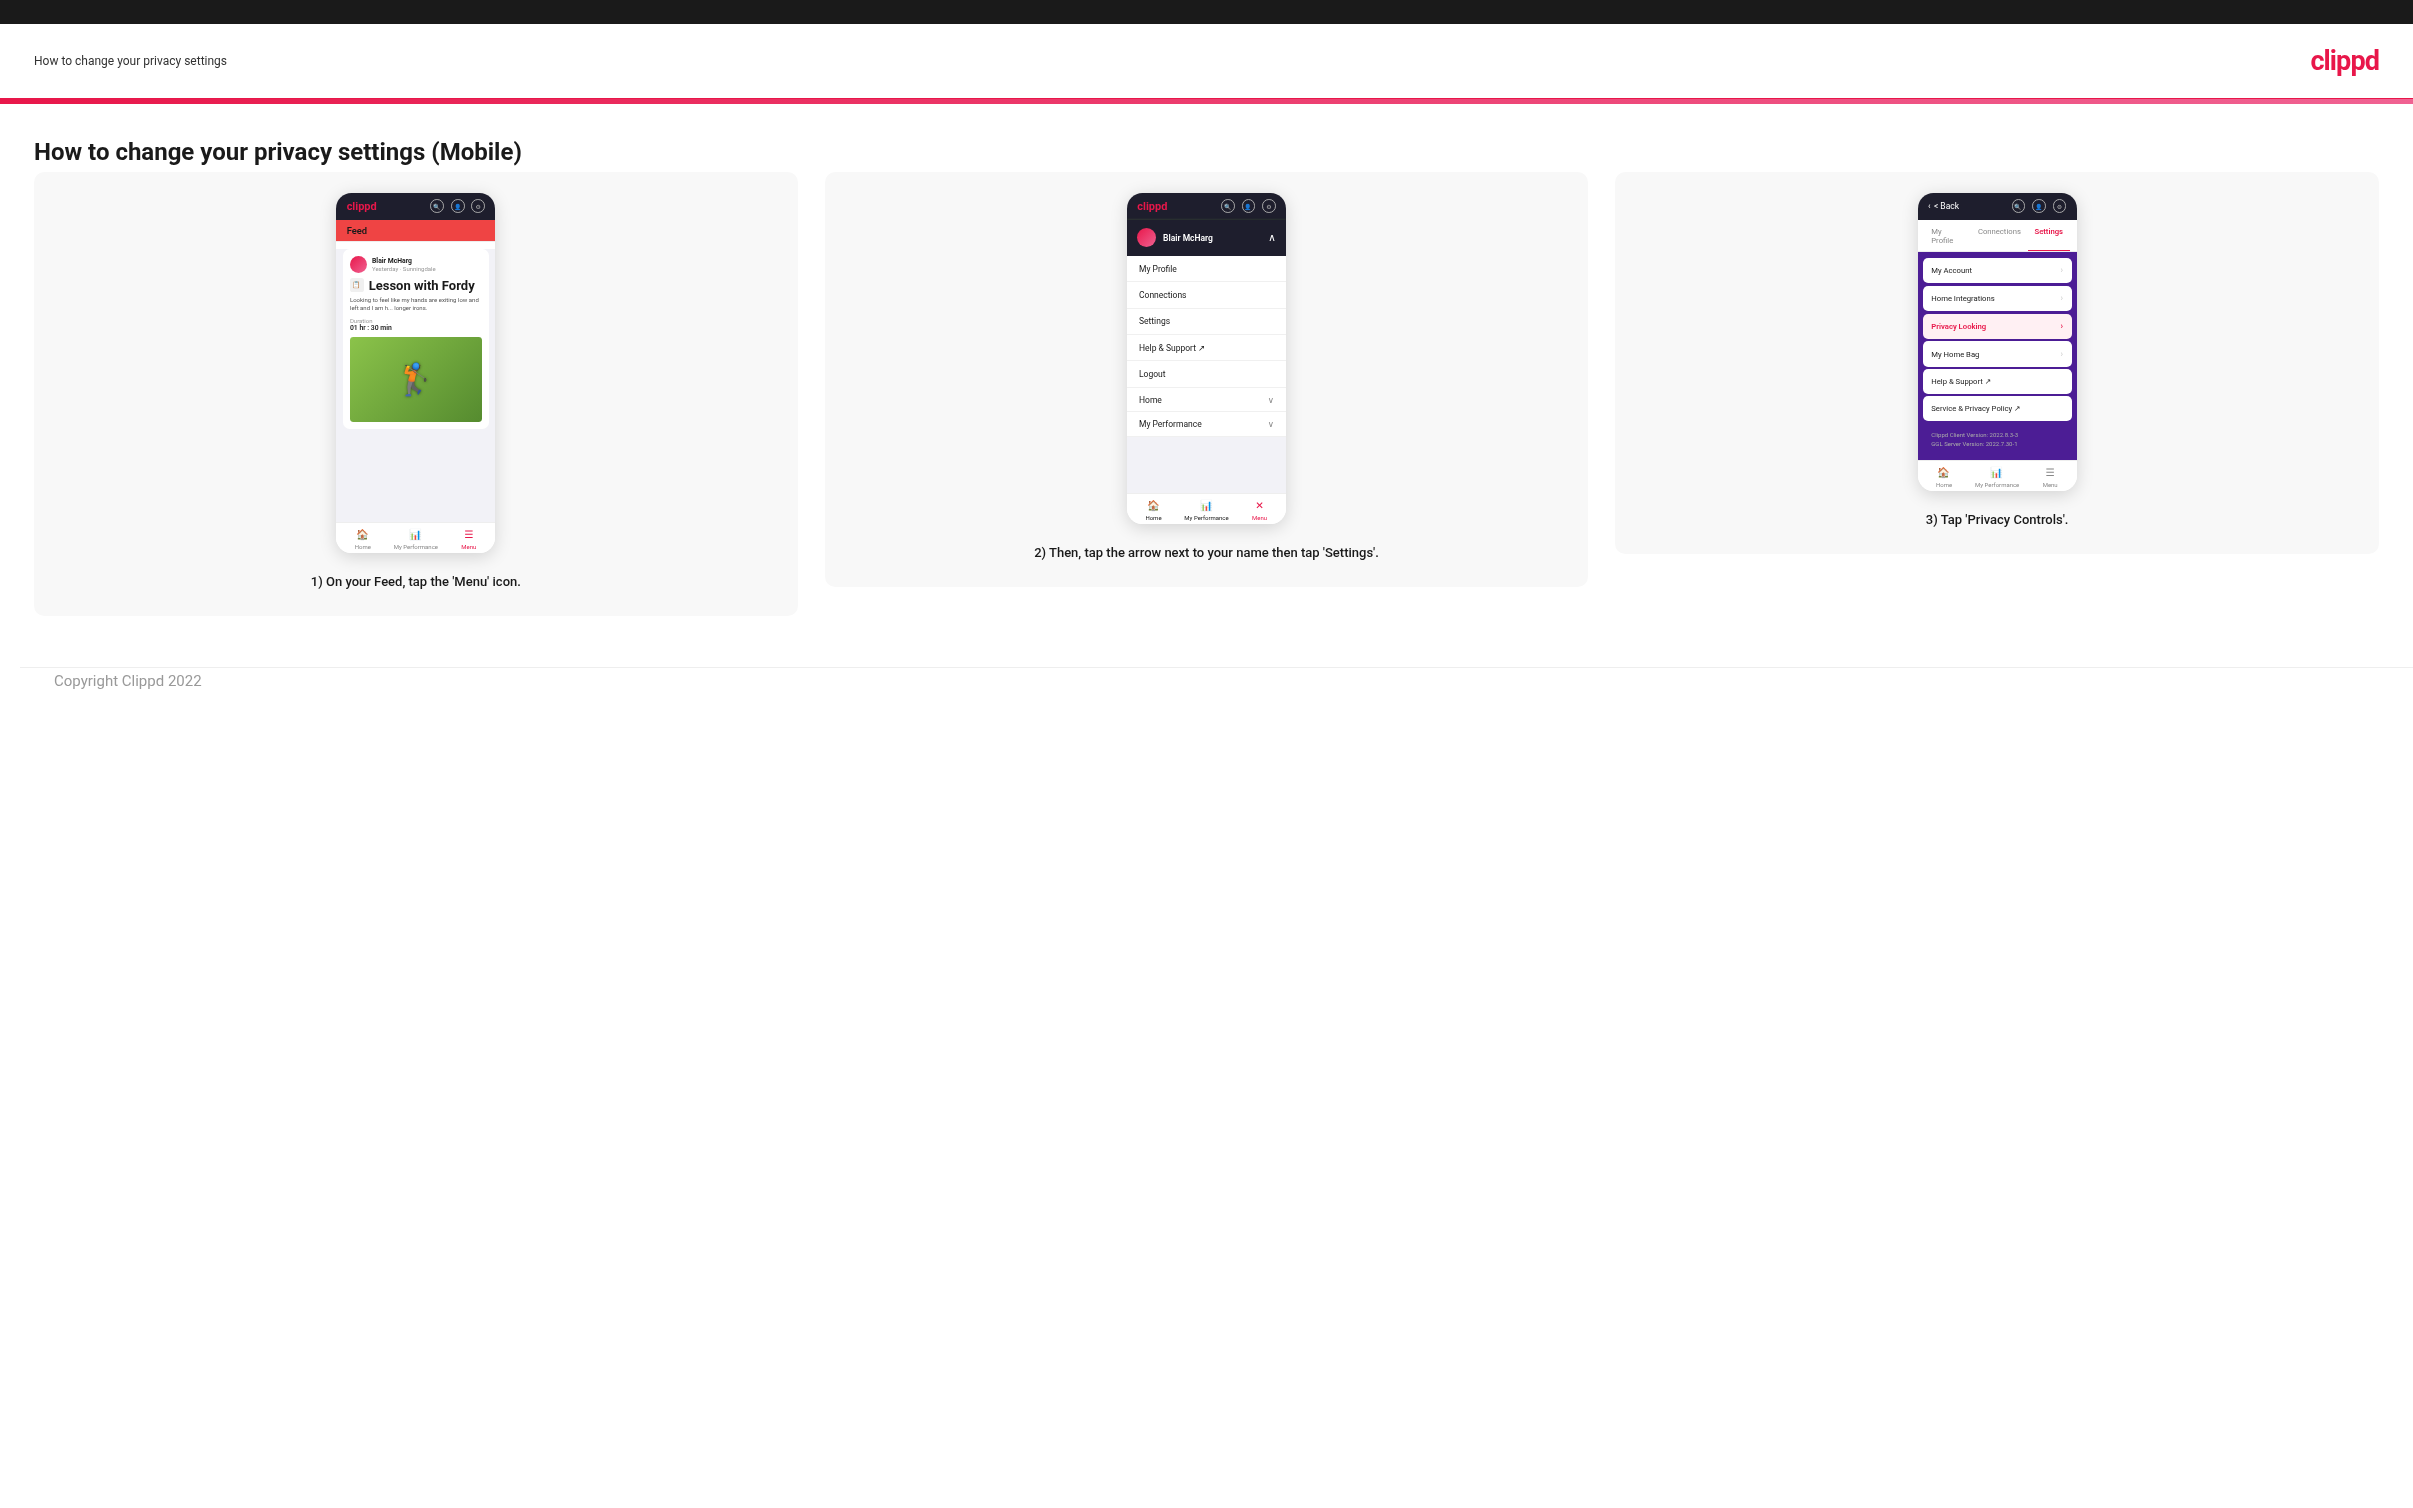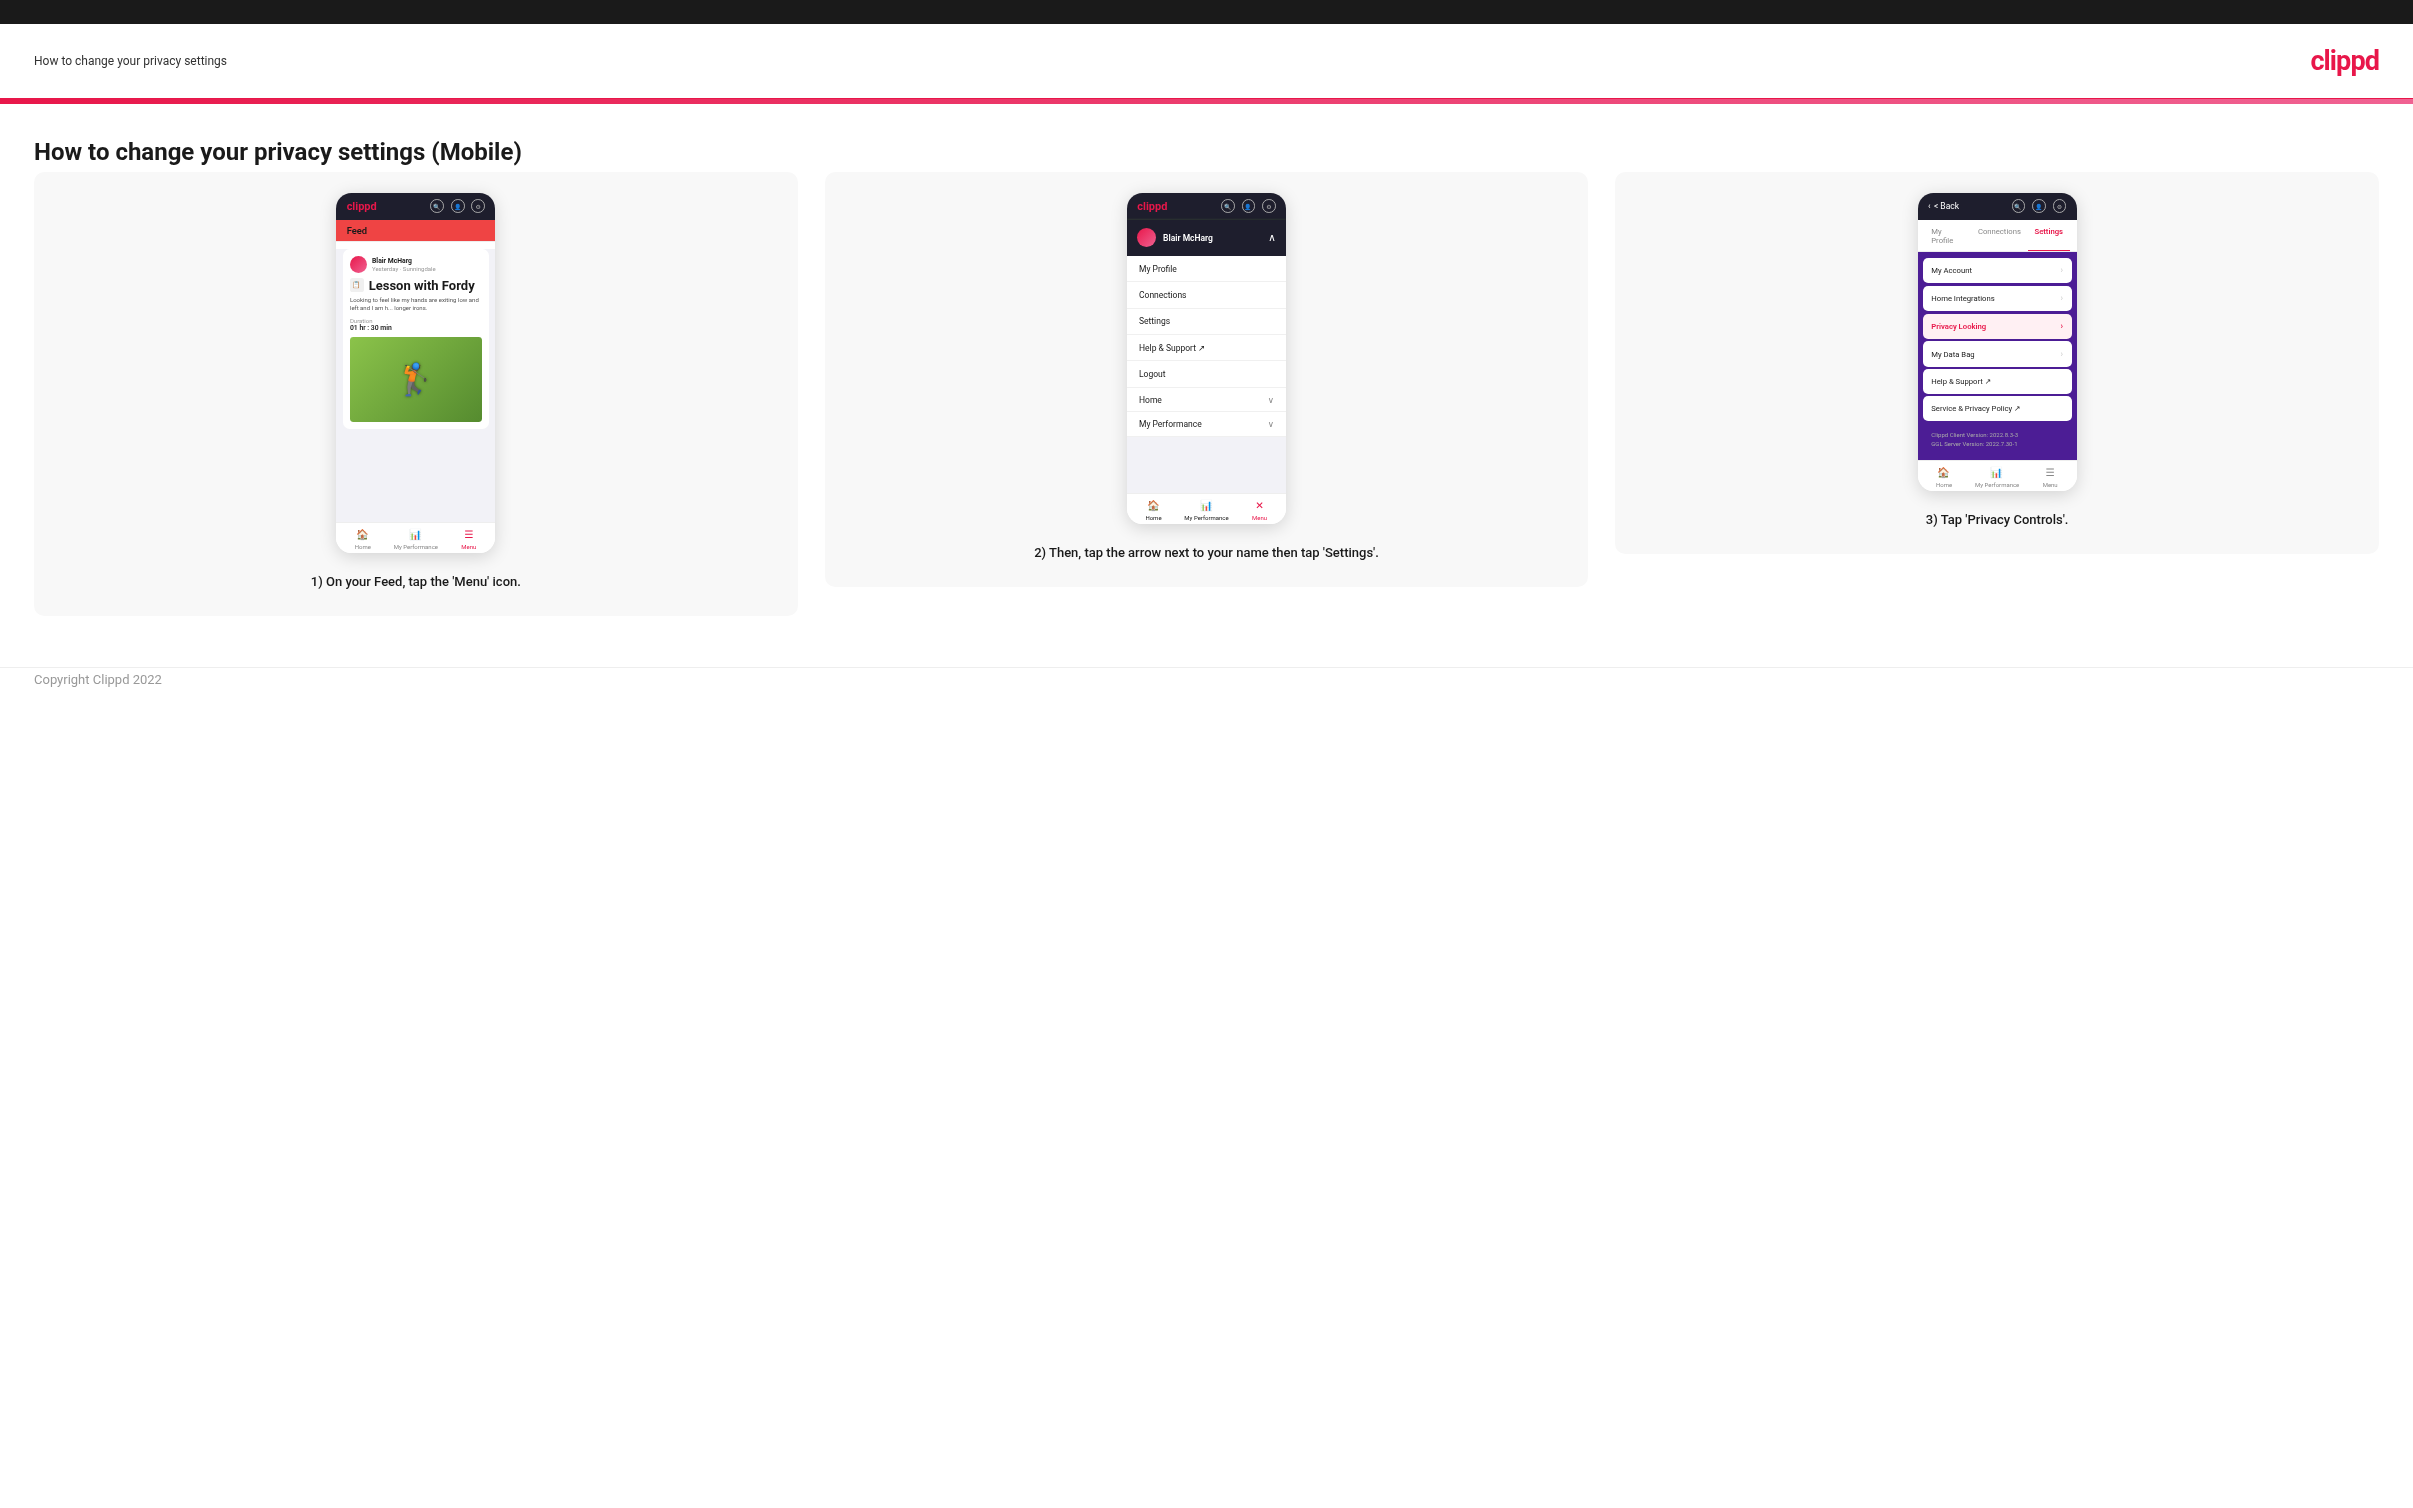--- a/index.html
+++ b/index.html
@@ -314,23 +314,24 @@
     }
     .step-caption {
       font-size: 13px;
       font-weight: 500;
       color: #1a1a1a;
       text-align: center;
       line-height: 1.5;
     }
     footer {
       padding: 4px 34px;
-      font-size: 13px;
+      font-size: 15px;
       color: #999;
       border-top: 0.9px solid #eee;
+      margin-left: 20px;
     }
     .phone-bottom-nav-x {
       background: #fff;
       display: flex;
       border-top: 0.9px solid #eee;
       padding: 5.1px 0 3.4px;
     }
     .bottom-nav-item-x {
       flex: 1;
       display: flex;
@@ -506,21 +507,21 @@
           </div>
           <div class="settings-list-item">
             <span>Home Integrations</span>
             <span class="settings-chevron">›</span>
           </div>
           <div class="settings-list-item highlighted">
             <span>Privacy Looking</span>
             <span class="settings-chevron" style="color:#e8174a;">›</span>
           </div>
           <div class="settings-list-item">
-            <span>My Data Bag</span>
+            <span>My Home Bag</span>
             <span class="settings-chevron">›</span>
           </div>
           <div class="settings-list-item">
             <span>Help &amp; Support ↗</span>
           </div>
           <div class="settings-list-item">
             <span>Service &amp; Privacy Policy ↗</span>
           </div>
           <div class="settings-version">
             <div>Clippd Client Version: 2022.8.3-3</div>

